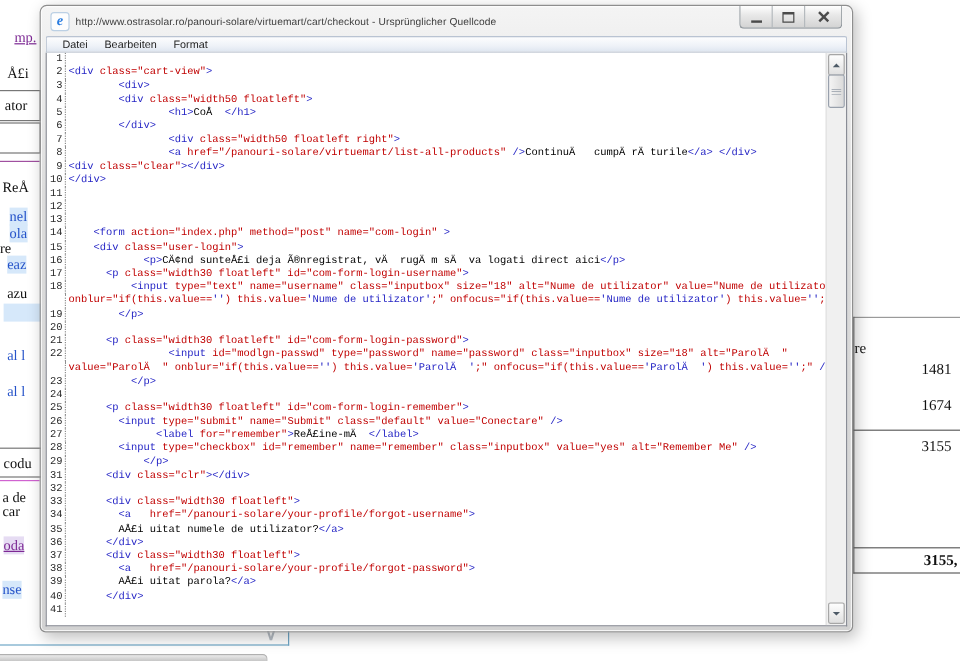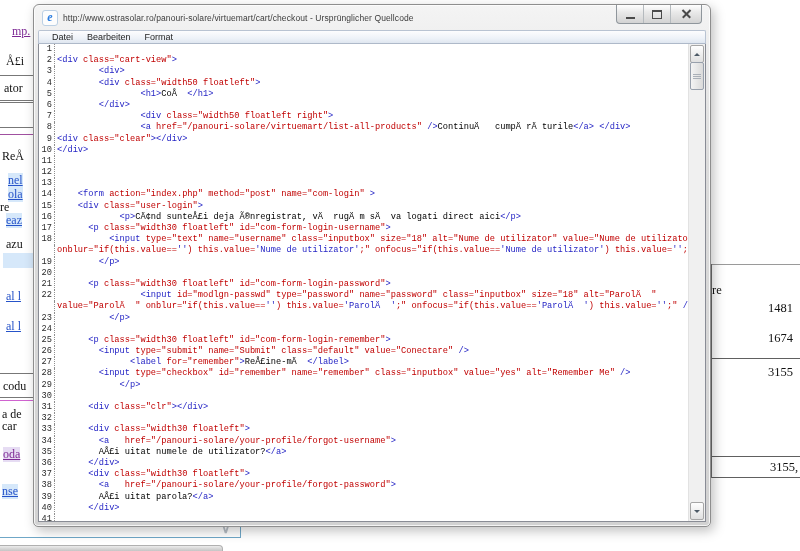--- a/index.html
+++ b/index.html
@@ -2,29 +2,29 @@
 <html><head>
 <meta charset="utf-8">
 <style>
   html,body{margin:0;padding:0;}
   body{width:800px;height:551px;overflow:hidden;background:#ffffff;position:relative;
        font-family:"Liberation Sans",sans-serif;}
 
   
   .bg-layer{position:absolute;inset:0;z-index:1;}
   .frag{position:absolute;font-family:"Liberation Serif",serif;font-size:12px;color:#101010;white-space:pre;}
-  .frag.link{color:#2653c9;text-decoration:underline;}
+  .frag.link{color:#2653c9;}
   .frag.visited{color:#7d2994;text-decoration:underline;}
   .frag.hl{background:#d6e8fa;}
   .frag.hl2{background:#e6dcf3;}
   .bg-inputbox{position:absolute;background:#fff;border:1px solid #777;}
   .bg-line{position:absolute;height:1px;}
   
   .cart-num{position:absolute;font-family:"Liberation Serif",serif;font-size:12.5px;color:#111;}
-  .cart-num.b{font-weight:normal;}
+  .cart-num.b{font-weight:bold;}
   .tbl-h{position:absolute;background:#606060;height:1px;}
   .tbl-h.light{background:#9a9a9a;}
   .tbl-v{position:absolute;background:#6e6e6e;width:1px;}
   
   .bbox{position:absolute;left:-10px;top:480px;width:250px;height:57px;
         border:1px solid #6fa7c7;border-left:none;border-top:none;}
   .chev{position:absolute;left:221px;top:521px;color:#b7bec6;font-size:13px;font-weight:bold;}
   .gray-bar{position:absolute;left:0;top:545px;width:222px;height:6px;
             background:linear-gradient(#ebebeb,#bdbdbd);border:1px solid #b0b0b0;border-left:none;
             border-radius:0 4px 0 0;}
@@ -180,21 +180,20 @@
         <div class="row"><span class="ln">21</span><span class="cd"><span class="tx">      </span><span class="tg">&lt;p</span><span class="at"> class="width30 floatleft" id="com-form-login-password"</span><span class="tg">&gt;</span></span></div>
         <div class="row"><span class="ln">22</span><span class="cd"><span class="tx">                </span><span class="tg">&lt;input</span><span class="at"> id="modlgn-passwd" type="password" name="password" class="inputbox" size="18" alt="ParolÄ  "</span><span class="tg"></span></span></div>
         <div class="row"><span class="ln"></span><span class="cd"><span class="at">value="ParolÄ  " onblur="if(this.value==</span><span class="tg">''</span><span class="at">) this.value=</span><span class="tg">'ParolÄ  '</span><span class="at">;" onfocus="if(this.value==</span><span class="tg">'ParolÄ  '</span><span class="at">) this.value=</span><span class="tg">''</span><span class="at">;" </span><span class="tg">/&gt;</span></span></div>
         <div class="row"><span class="ln">23</span><span class="cd"><span class="tx">          </span><span class="tg">&lt;/p</span><span class="at"></span><span class="tg">&gt;</span></span></div>
         <div class="row"><span class="ln">24</span><span class="cd"></span></div>
         <div class="row"><span class="ln">25</span><span class="cd"><span class="tx">      </span><span class="tg">&lt;p</span><span class="at"> class="width30 floatleft" id="com-form-login-remember"</span><span class="tg">&gt;</span></span></div>
         <div class="row"><span class="ln">26</span><span class="cd"><span class="tx">        </span><span class="tg">&lt;input</span><span class="at"> type="submit" name="Submit" class="default" value="Conectare" </span><span class="tg">/&gt;</span></span></div>
         <div class="row"><span class="ln">27</span><span class="cd"><span class="tx">              </span><span class="tg">&lt;label</span><span class="at"> for="remember"</span><span class="tg">&gt;</span><span class="tx">ReÅ£ine-mÄ  </span><span class="tg">&lt;/label</span><span class="at"></span><span class="tg">&gt;</span></span></div>
         <div class="row"><span class="ln">28</span><span class="cd"><span class="tx">        </span><span class="tg">&lt;input</span><span class="at"> type="checkbox" id="remember" name="remember" class="inputbox" value="yes" alt="Remember Me" </span><span class="tg">/&gt;</span></span></div>
         <div class="row"><span class="ln">29</span><span class="cd"><span class="tx">            </span><span class="tg">&lt;/p</span><span class="at"></span><span class="tg">&gt;</span></span></div>
-        <div class="row"><span class="ln">30</span><span class="cd"></span></div>
         <div class="row"><span class="ln">31</span><span class="cd"><span class="tx">      </span><span class="tg">&lt;div</span><span class="at"> class="clr"</span><span class="tg">&gt;</span><span class="tg">&lt;/div</span><span class="at"></span><span class="tg">&gt;</span></span></div>
         <div class="row"><span class="ln">32</span><span class="cd"></span></div>
         <div class="row"><span class="ln">33</span><span class="cd"><span class="tx">      </span><span class="tg">&lt;div</span><span class="at"> class="width30 floatleft"</span><span class="tg">&gt;</span></span></div>
         <div class="row"><span class="ln">34</span><span class="cd"><span class="tx">        </span><span class="tg">&lt;a</span><span class="at">   href="/panouri-solare/your-profile/forgot-username"</span><span class="tg">&gt;</span></span></div>
         <div class="row"><span class="ln">35</span><span class="cd"><span class="tx">        AÅ£i uitat numele de utilizator?</span><span class="tg">&lt;/a</span><span class="at"></span><span class="tg">&gt;</span></span></div>
         <div class="row"><span class="ln">36</span><span class="cd"><span class="tx">      </span><span class="tg">&lt;/div</span><span class="at"></span><span class="tg">&gt;</span></span></div>
         <div class="row"><span class="ln">37</span><span class="cd"><span class="tx">      </span><span class="tg">&lt;div</span><span class="at"> class="width30 floatleft"</span><span class="tg">&gt;</span></span></div>
         <div class="row"><span class="ln">38</span><span class="cd"><span class="tx">        </span><span class="tg">&lt;a</span><span class="at">   href="/panouri-solare/your-profile/forgot-password"</span><span class="tg">&gt;</span></span></div>
         <div class="row"><span class="ln">39</span><span class="cd"><span class="tx">        AÅ£i uitat parola?</span><span class="tg">&lt;/a</span><span class="at"></span><span class="tg">&gt;</span></span></div>
         <div class="row"><span class="ln">40</span><span class="cd"><span class="tx">      </span><span class="tg">&lt;/div</span><span class="at"></span><span class="tg">&gt;</span></span></div>

